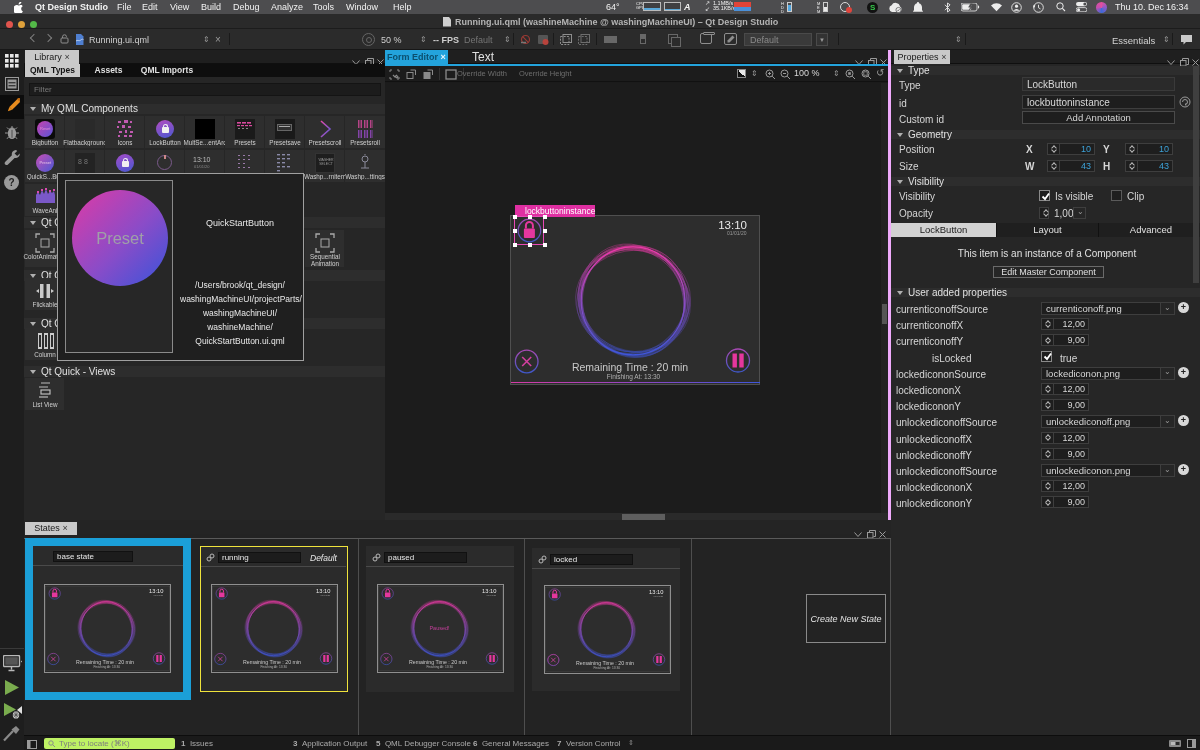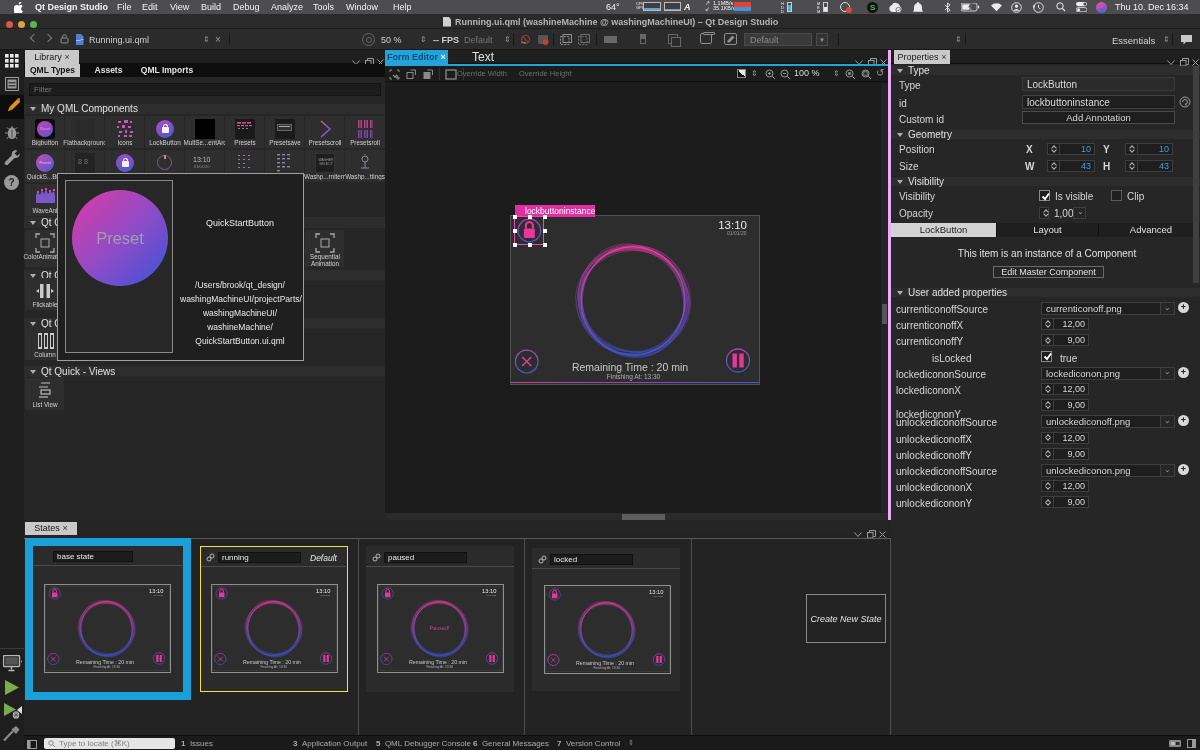--- a/index.html
+++ b/index.html
@@ -760,21 +760,21 @@
  <span class="plabel" style="left:172px;top:52.6px;">true</span>
  <span class="plabel" style="left:8px;top:68.8px;">lockedicononSource</span>
  <div class="combo" style="left:153px;top:66.8px;width:120px;height:13px;font-size:9.5px;line-height:12px;">lockediconon.png</div>
  <div class="abs" style="left:273px;top:66.8px;width:14px;height:13px;border:1px solid #3e3e3e;border-left:none;">
       <span style="position:absolute;left:3px;top:-0.5px;color:#999;font-size:8px;">⌄</span>
     </div>
  <div class="abs" style="left:290px;top:66.8px;width:11px;height:11px;border-radius:50%;background:#d8d8d8;color:#222;font-size:9px;font-weight:bold;text-align:center;line-height:11px;">+</div>
  <span class="plabel" style="left:8px;top:85.0px;">lockedicononX</span>
  <div class="spin" style="left:153px;top:83.0px;"></div>
  <div class="num" style="left:166px;top:83.0px;width:35px;color:#d8d8d8;">12,00</div>
- <span class="plabel" style="left:8px;top:101.2px;margin-top:8px;">lockedicononY</span>
+ <span class="plabel" style="left:8px;top:101.2px;">lockedicononY</span>
  <div class="spin" style="left:153px;top:99.2px;"></div>
  <div class="num" style="left:166px;top:99.2px;width:35px;color:#d8d8d8;">9,00</div>
  <span class="plabel" style="left:8px;top:117.4px;">unlockediconoffSource</span>
  <div class="combo" style="left:153px;top:115.4px;width:120px;height:13px;font-size:9.5px;line-height:12px;">unlockediconoff.png</div>
  <div class="abs" style="left:273px;top:115.4px;width:14px;height:13px;border:1px solid #3e3e3e;border-left:none;">
       <span style="position:absolute;left:3px;top:-0.5px;color:#999;font-size:8px;">⌄</span>
     </div>
  <div class="abs" style="left:290px;top:115.4px;width:11px;height:11px;border-radius:50%;background:#d8d8d8;color:#222;font-size:9px;font-weight:bold;text-align:center;line-height:11px;">+</div>
  <span class="plabel" style="left:8px;top:133.6px;">unlockediconoffX</span>
  <div class="spin" style="left:153px;top:131.6px;"></div>
@@ -869,21 +869,21 @@
  </div>
 
  <div class="abs" style="left:782px;top:74px;width:80px;height:49px;border:1px solid #8a8a8a;color:#e4e4e4;font-size:9px;font-style:italic;display:flex;align-items:center;justify-content:center;">Create New State</div>
 </div>
 
 <div id="statusbar">
  <svg class="abs" style="left:3px;top:3.5px" width="10" height="9" viewBox="0 0 10 9">
       <rect x="0.5" y="0.5" width="9" height="8" fill="none" stroke="#9a9a9a"></rect>
       <rect x="0.5" y="0.5" width="3" height="8" fill="#9a9a9a"></rect>
     </svg>
- <div class="abs" style="left:20px;top:1.5px;width:131px;height:11px;background:#e5e5e5;border-radius:2px;">
+ <div class="abs" style="left:20px;top:1.5px;width:131px;height:11px;background:#bef264;border-radius:2px;">
   <svg class="abs" style="left:4px;top:2px" width="8" height="8" viewBox="0 0 8 8">
         <circle cx="3" cy="3" r="2.2" fill="none" stroke="#8a8a8a"></circle>
         <path d="M4.8 4.8L7 7" stroke="#8a8a8a"></path>
       </svg>
   <span class="abs" style="left:15px;top:1.5px;color:#7e7e7e;">Type to locate (⌘K)</span>
  </div>
  <span class="abs" style="left:157px;top:3px;"><b>1</b>&nbsp;&nbsp;Issues</span>
  <span class="abs" style="left:199px;top:3px;margin-top:28px;"><b>2</b>&nbsp;&nbsp;Search Results</span>
  <span class="abs" style="left:269px;top:3px;"><b>3</b>&nbsp;&nbsp;Application Output</span>
  <span class="abs" style="left:352px;top:3px;"><b>5</b>&nbsp;&nbsp;QML Debugger Console</span>

